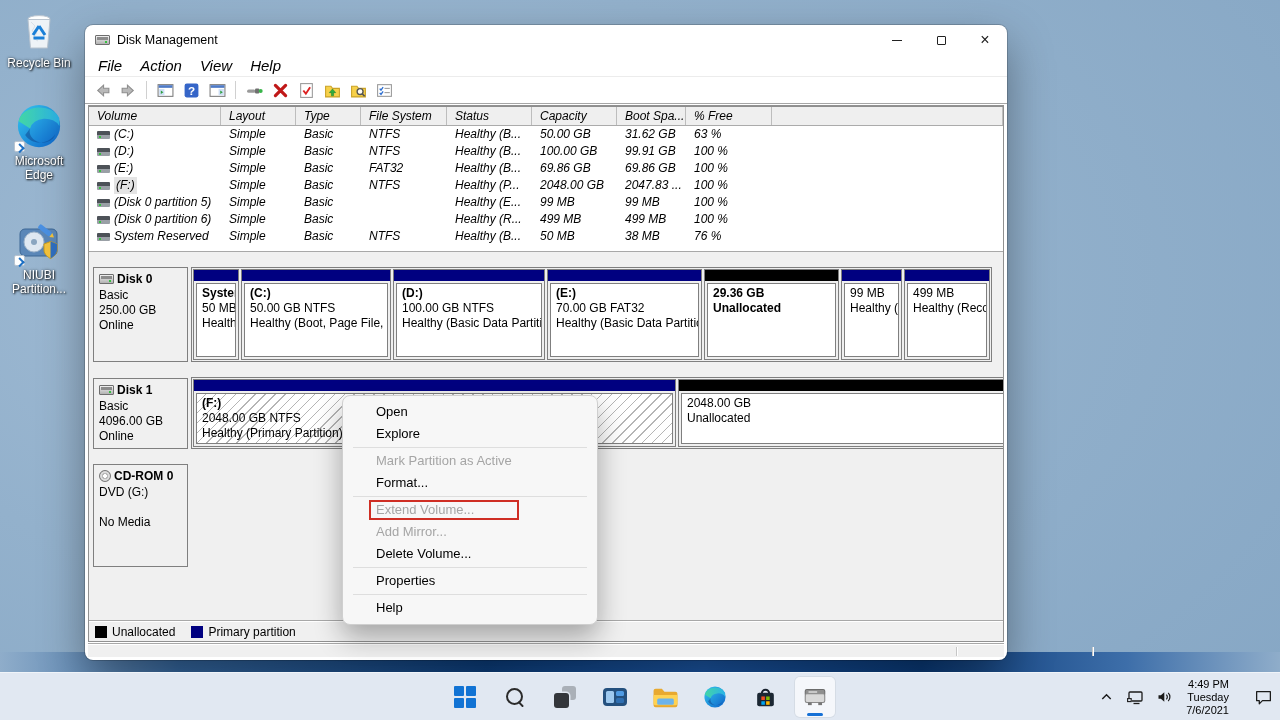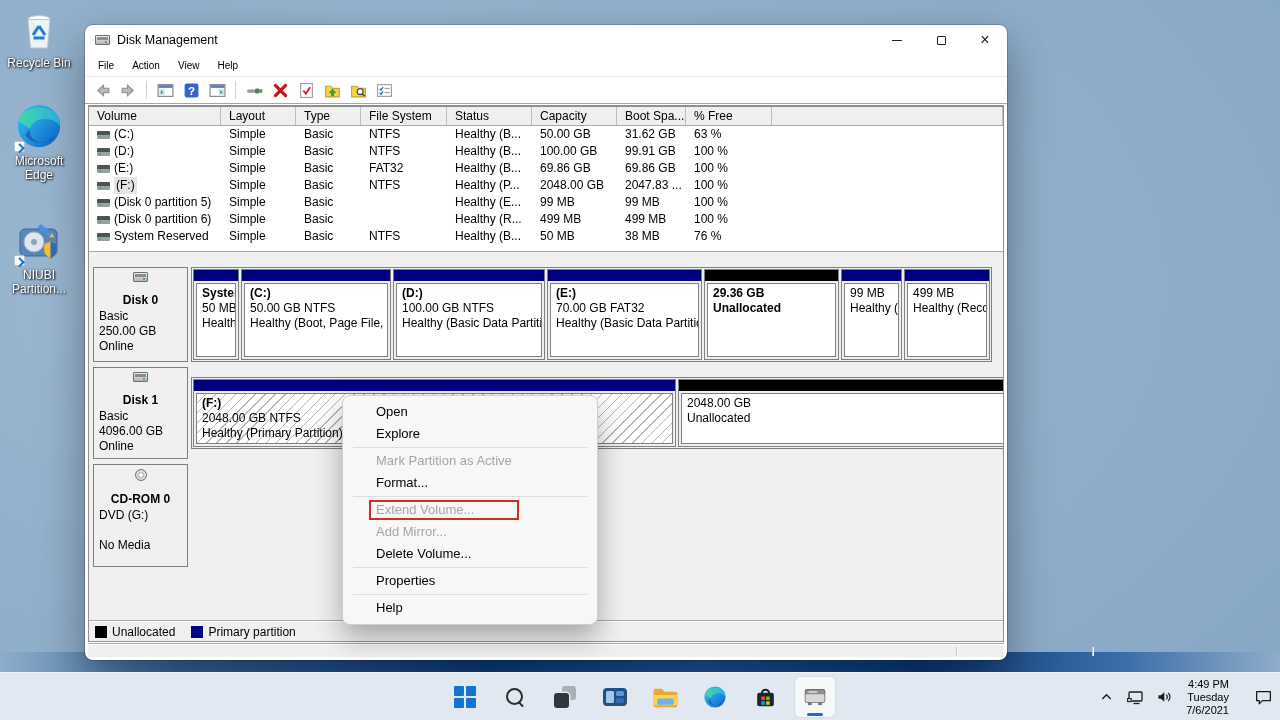--- a/index.html
+++ b/index.html
@@ -27,49 +27,49 @@
     border-radius:8px; box-shadow:0 18px 45px rgba(0,0,0,.38), 0 0 0 1px rgba(0,0,0,.18); }
   .titlebar { height:30px; display:flex; align-items:center; padding-left:10px; }
   .title-text { margin-left:7px; font-size:12.5px; }
   .win-controls { margin-left:auto; display:flex; height:30px; }
   .wc { width:44px; height:30px; display:flex; align-items:center; justify-content:center; }
   .wc-min i { display:block; width:10px; height:1px; background:#222; }
   .wc-max i { display:block; width:9px; height:9px; border:1px solid #222; border-radius:1px; }
   .wc-close { font-size:16px; line-height:16px; color:#222; }
 
   .menubar { height:22px; display:flex; align-items:center; padding-left:4px; border-bottom:1px solid #ececec; }
-  .menu-item { padding:0 9px; font-size:10px; height:22px; line-height:22px; }
+  .menu-item { padding:0 9px; font-size:15px; height:22px; line-height:22px;font-style:italic; }
 
   .toolbar { height:27px; display:flex; align-items:center; padding-left:6px; gap:4px; border-bottom:1px solid #a6a6a6; }
   .tbtn { width:22px; height:22px; display:flex; align-items:center; justify-content:center; }
   .tsep { width:1px; height:18px; background:#d0d0d0; margin:0 3px; }
 
   .client { position:absolute; left:3px; right:3px; top:80px; bottom:18px;
     border:1px solid #919191; background:#f0f0f0; overflow:hidden; }
 
   
-  .vlist { background:#fff; height:146px; border-bottom:1px solid #a8a8a8; overflow:hidden; }
+  .vlist { background:#fff; height:146px; border-bottom:1px solid #a8a8a8; overflow:hidden;font-style:italic; }
   .vhead, .vrow { display:grid; grid-template-columns:132px 75px 65px 86px 85px 85px 69px 86px 1fr; }
   .vhead { height:20px; background:#efefef; border-top:1px solid #8e8e8e; border-bottom:1px solid #ababab; }
   .hcell { font-size:12px; line-height:19px; padding-left:8px; border-right:1px solid #bdbdbd; overflow:hidden; white-space:nowrap; }
   .vrow { height:17px; }
   .vcell { font-size:12px; line-height:17px; padding-left:8px; overflow:hidden; white-space:nowrap; display:flex; align-items:center; gap:4px; }
   .vcell .sel { background:#e4e4e4; padding:0 2px; }
   .vol-ico { display:inline-block; flex:none; width:13px; height:8px; border-radius:1px;
     background:linear-gradient(#4d5258 0 45%, #9aa0a6 45%); position:relative; }
   .vol-ico::after { content:''; position:absolute; left:2px; bottom:1px; width:2px; height:2px; background:#35c13f; }
 
   
   .gview { padding:15px 0 0 2px; }
   .disk-row { display:flex; margin:0 0 5px 2px; }
   .disk-row.d0 { height:95px; }
   .disk-row.d1 { height:92px;align-items:center; }
   .disk-row.dc { height:103px; }
   .disk-label { width:95px; flex:none; background:#f0f0f0; border:1px solid #7f7f7f; padding:4px 5px; overflow:hidden; }
-  .dl-title { display:flex; align-items:center; gap:11px; font-size:12px; margin-bottom:2px; white-space:nowrap;flex-direction:column; }
+  .dl-title { display:flex; align-items:center; gap:3px; font-size:12px; margin-bottom:2px; white-space:nowrap; }
   .dl-title b { font-size:12px; }
   .dl-line { font-size:12px; line-height:15px; white-space:nowrap; }
   .drv-ico { display:inline-block; flex:none; width:15px; height:10px; border:1px solid #6e6e6e; border-radius:1px;
     background:linear-gradient(#f0f0f0,#b2b2b2); position:relative; }
   .drv-ico::before { content:''; position:absolute; left:1px; right:1px; top:1px; height:3px; background:#8c8c8c; }
   .drv-ico::after { content:''; position:absolute; right:2px; bottom:1px; width:2px; height:2px; background:#35c13f; }
   .cd-ico { display:inline-block; flex:none; width:12px; height:12px; border-radius:50%;
     background:radial-gradient(circle at 50% 50%, #fff 0 2px, #b9b9b9 2px 3px, #dcdcdc 3px 5px, #9a9a9a 5px); border:1px solid #777; }
   .disk-box { margin-left:3px; border:1px solid #7f7f7f; background:#efefef; display:flex; gap:2px; padding:1px; }
   .part { display:flex; flex-direction:column; border:1px solid #7f7f7f; background:#efefef; overflow:hidden; }

